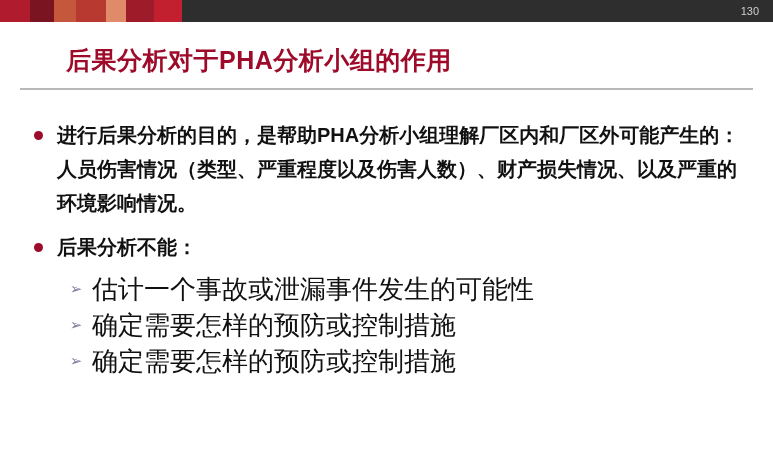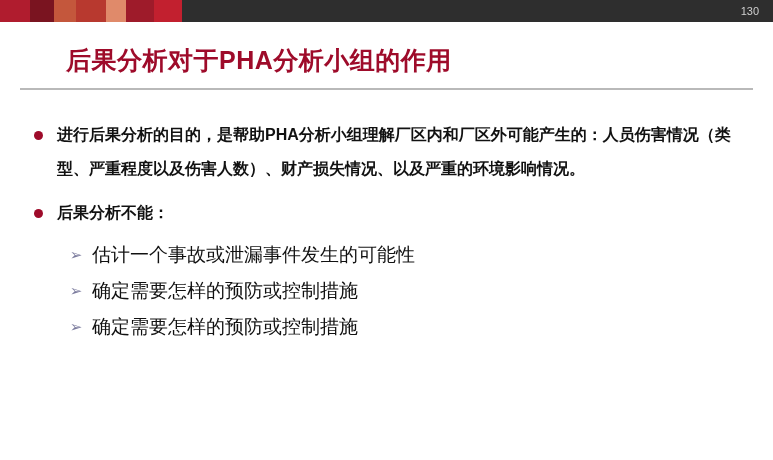--- a/index.html
+++ b/index.html
@@ -88,21 +88,21 @@
   .bullet-dot {
     flex: 0 0 auto;
     width: 9px;
     height: 9px;
     border-radius: 50%;
     background: #9e0b2a;
     margin-top: 13px;
     margin-right: 14px;
   }
   .bullet-text {
-    font-size: 16px;
+    font-size: 20px;
     line-height: 34px;
     color: #111111;
     font-weight: bold;
     letter-spacing: 0px;
   }
 
   .sub-list {
     margin-top: 6px;
     margin-left: 34px;
   }
@@ -114,21 +114,21 @@
   .sub-marker {
     flex: 0 0 auto;
     width: 16px;
     color: #7a7a9c;
     font-size: 15px;
     line-height: 30px;
     text-align: center;
     margin-right: 8px;
   }
   .sub-text {
-    font-size: 19px;
+    font-size: 26px;
     line-height: 30px;
     color: #111111;
     text-align: right;
   }
 </style>
 </head>
 <body>
 
 <div class="slide">
 

